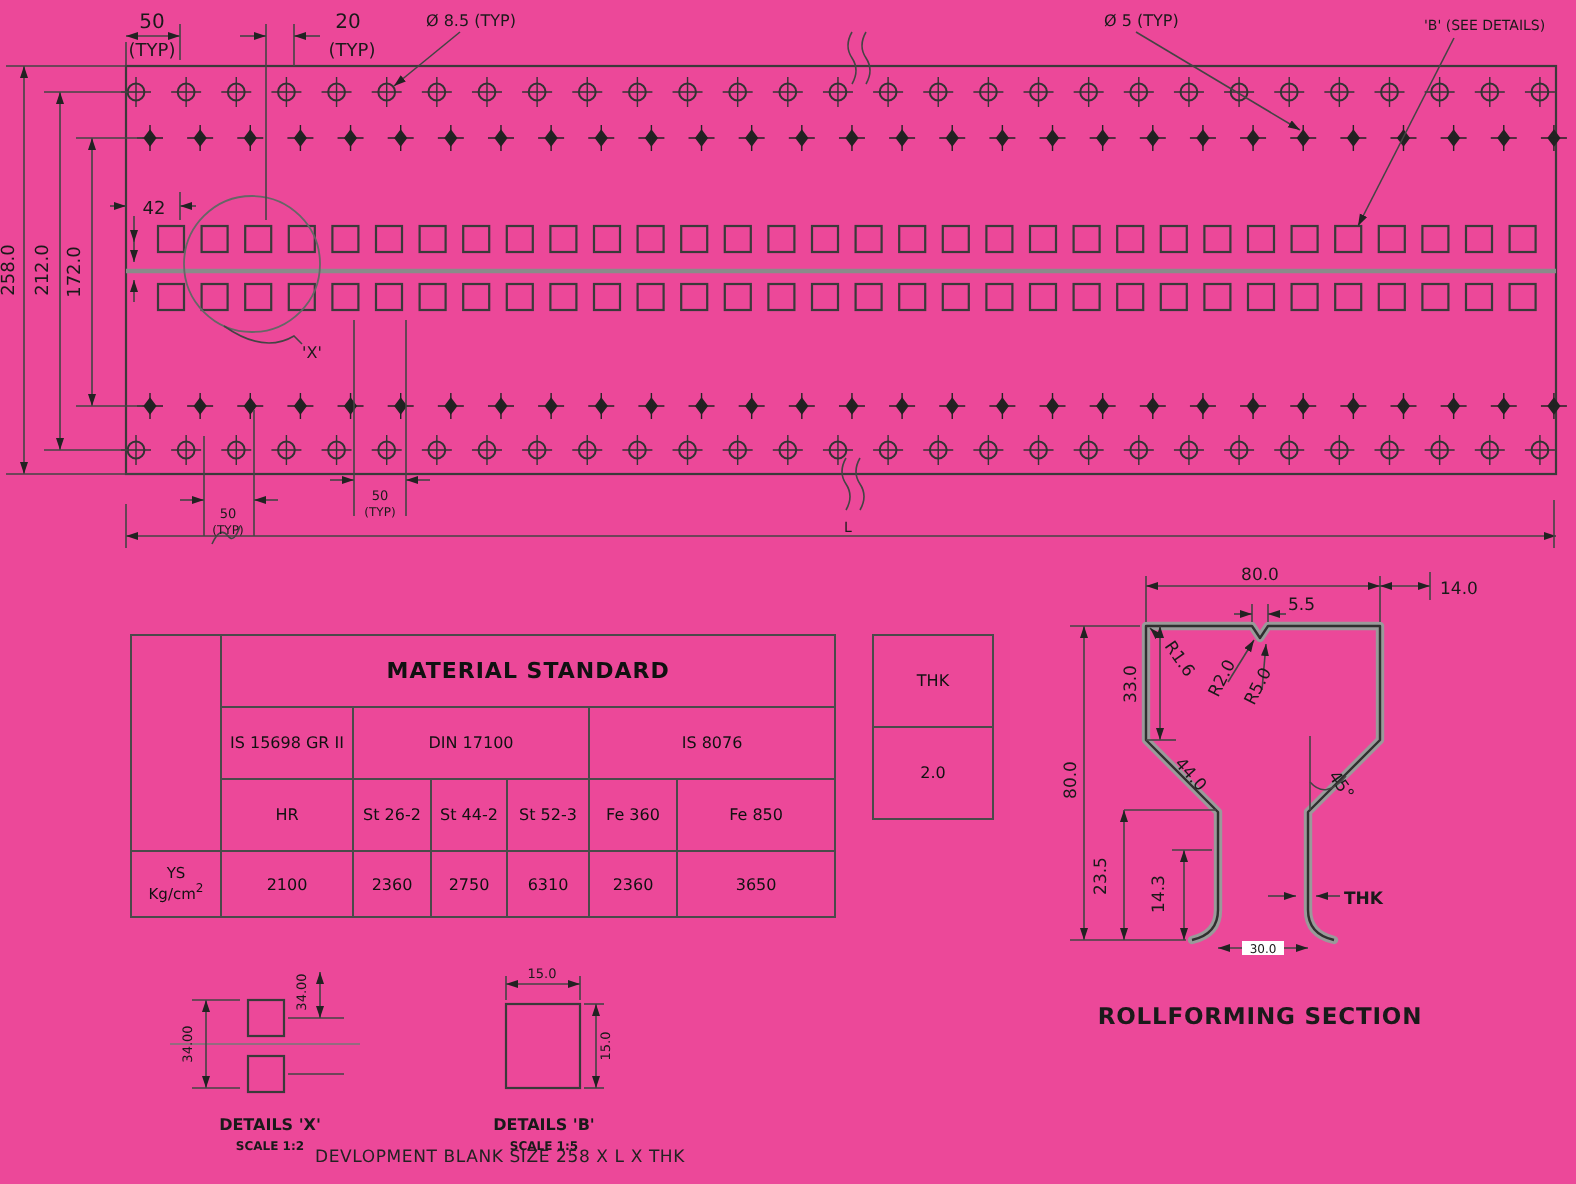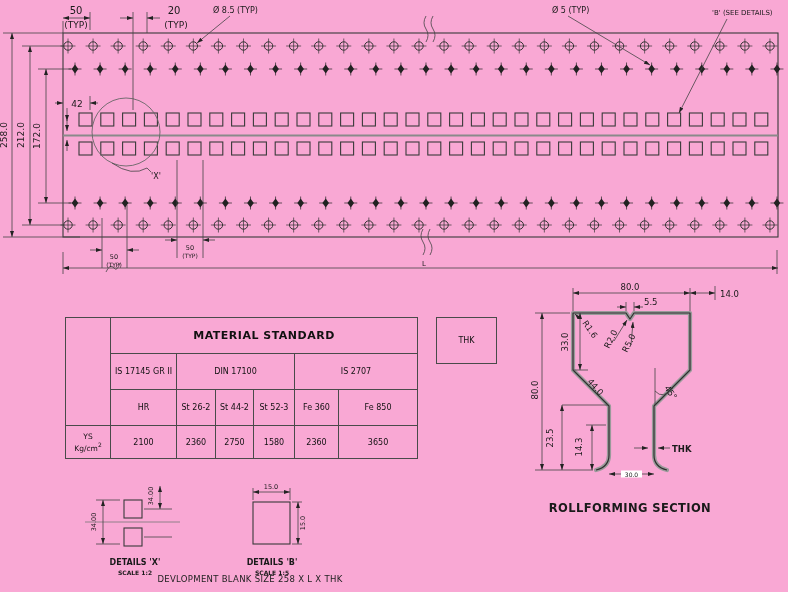--- a/index.html
+++ b/index.html
@@ -1,16 +1,16 @@
 <!DOCTYPE html>
 <html><head>
 <meta charset="utf-8">
 <style>
   html,body{margin:0;padding:0;background:#fff;}
-  #stage{position:relative;width:788px;height:592px;background:#f9a8d4;overflow:hidden;
+  #stage{position:relative;width:788px;height:592px;background:#ec4899;overflow:hidden;
          font-family:"DejaVu Sans",sans-serif;color:#1a1a1a;}
   svg{position:absolute;display:block;}
   svg text{fill:#1a1a1a;font-family:"DejaVu Sans",sans-serif;}
   .t7{font-size:7px;} .t65{font-size:6.5px;} .t6{font-size:6px;}
   .t8{font-size:8px;} .t85{font-size:8.5px;} .t9{font-size:9px;} .t10{font-size:10px;}
   .bold{font-weight:700;}
   .thin{stroke:#444;stroke-width:0.8;fill:none;}
   .med{stroke:#3a3a3a;stroke-width:1.1;fill:none;}
   .lt{stroke:#777;stroke-width:0.8;fill:none;}
   
@@ -431,51 +431,54 @@
         <col style="width:41px">
         <col style="width:44px">
         <col style="width:79px">
     </colgroup>
     <tbody>
         <tr style="height:36px">
       <td rowspan="3"></td>
       <td colspan="6" class="title">MATERIAL STANDARD</td>
     </tr>
     <tr style="height:36px">
-      <td>IS 17145 GR II</td>
+      <td>IS 15698 GR II</td>
       <td colspan="3">DIN 17100</td>
-      <td colspan="2">IS 2707</td>
+      <td colspan="2">IS 8076</td>
     </tr>
     <tr style="height:36px">
       <td>HR</td>
       <td>St 26-2</td>
       <td>St 44-2</td>
       <td>St 52-3</td>
       <td>Fe 360</td>
       <td>Fe 850</td>
     </tr>
     <tr style="height:33px">
       <td style="font-size:7.5px;">
         <div>YS</div>
         <div><span>Kg/cm</span><sup>2</sup></div>
       </td>
       <td>2100</td>
       <td>2360</td>
       <td>2750</td>
-      <td>1580</td>
+      <td>6310</td>
       <td>2360</td>
       <td>3650</td>
     </tr>
   </tbody>
     </table>
 
   <table class="thk">
     <tbody>
         <tr>
           <td>THK</td>
+        </tr>
+    <tr>
+          <td>2.0</td>
         </tr>
   </tbody>
     </table>
 
   <svg id="section-svg" style="left:530px;top:278px;" width="235" height="245" viewBox="0 0 235 245">
     <defs>
       <marker id="ars" markerWidth="8" markerHeight="6" refX="7.5" refY="2.5" orient="auto-start-reverse">
         <path d="M0,0 L7.5,2.5 L0,5 z" fill="#222"></path>
       </marker>
     </defs>

